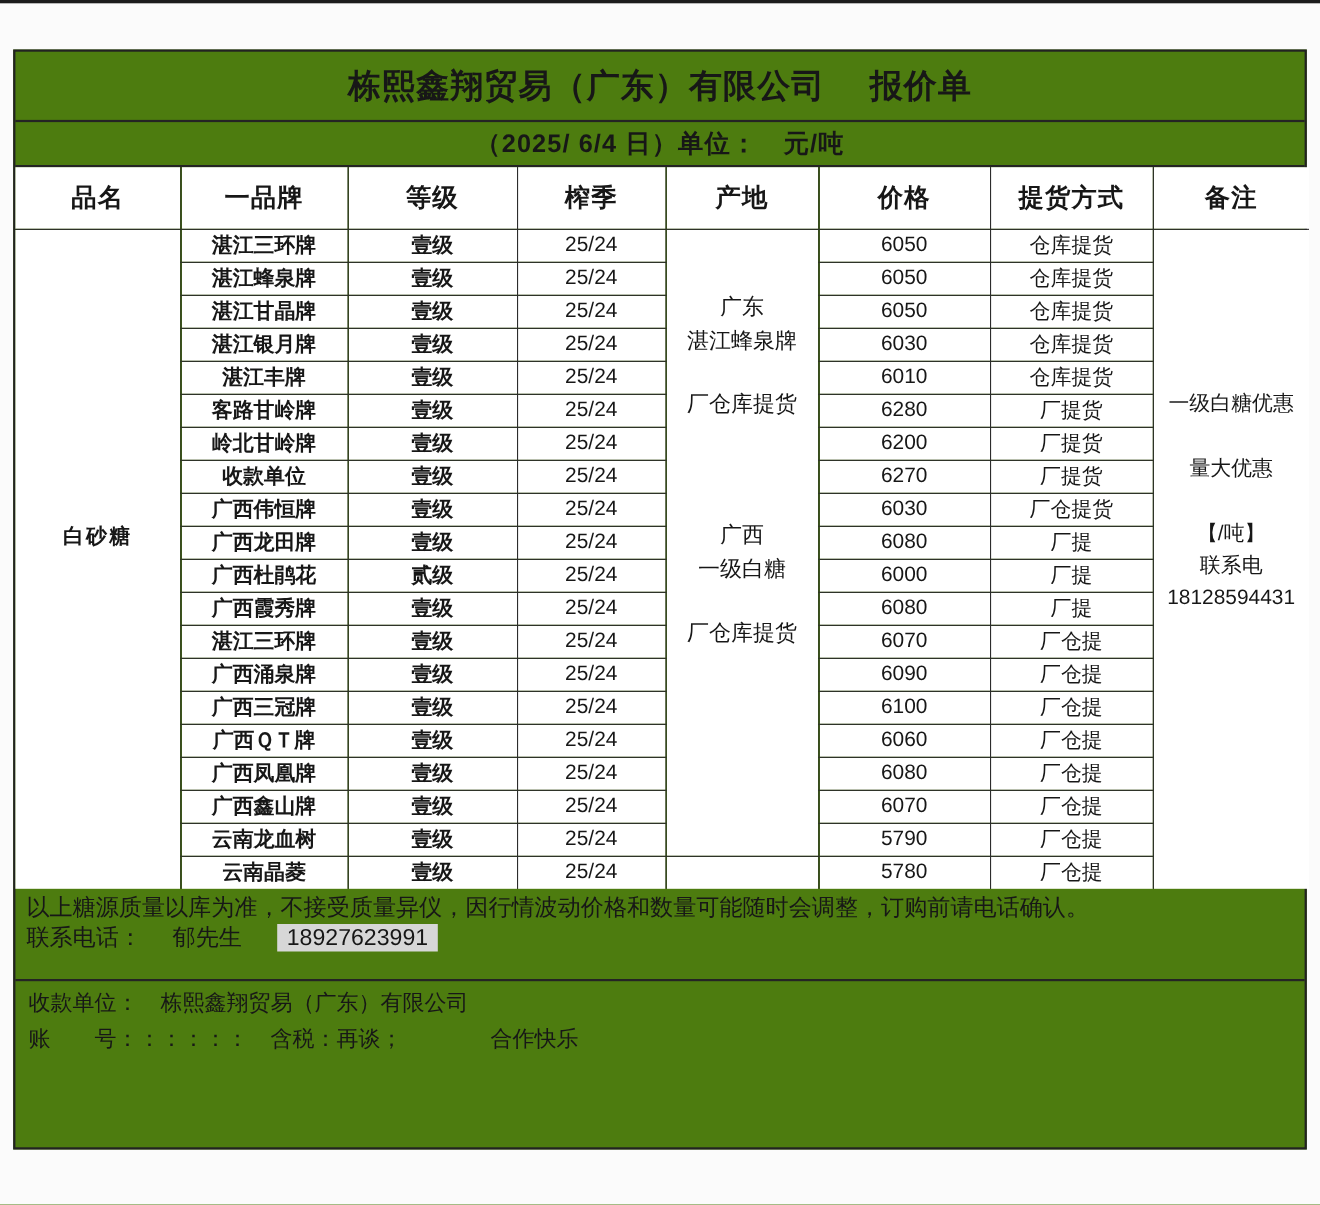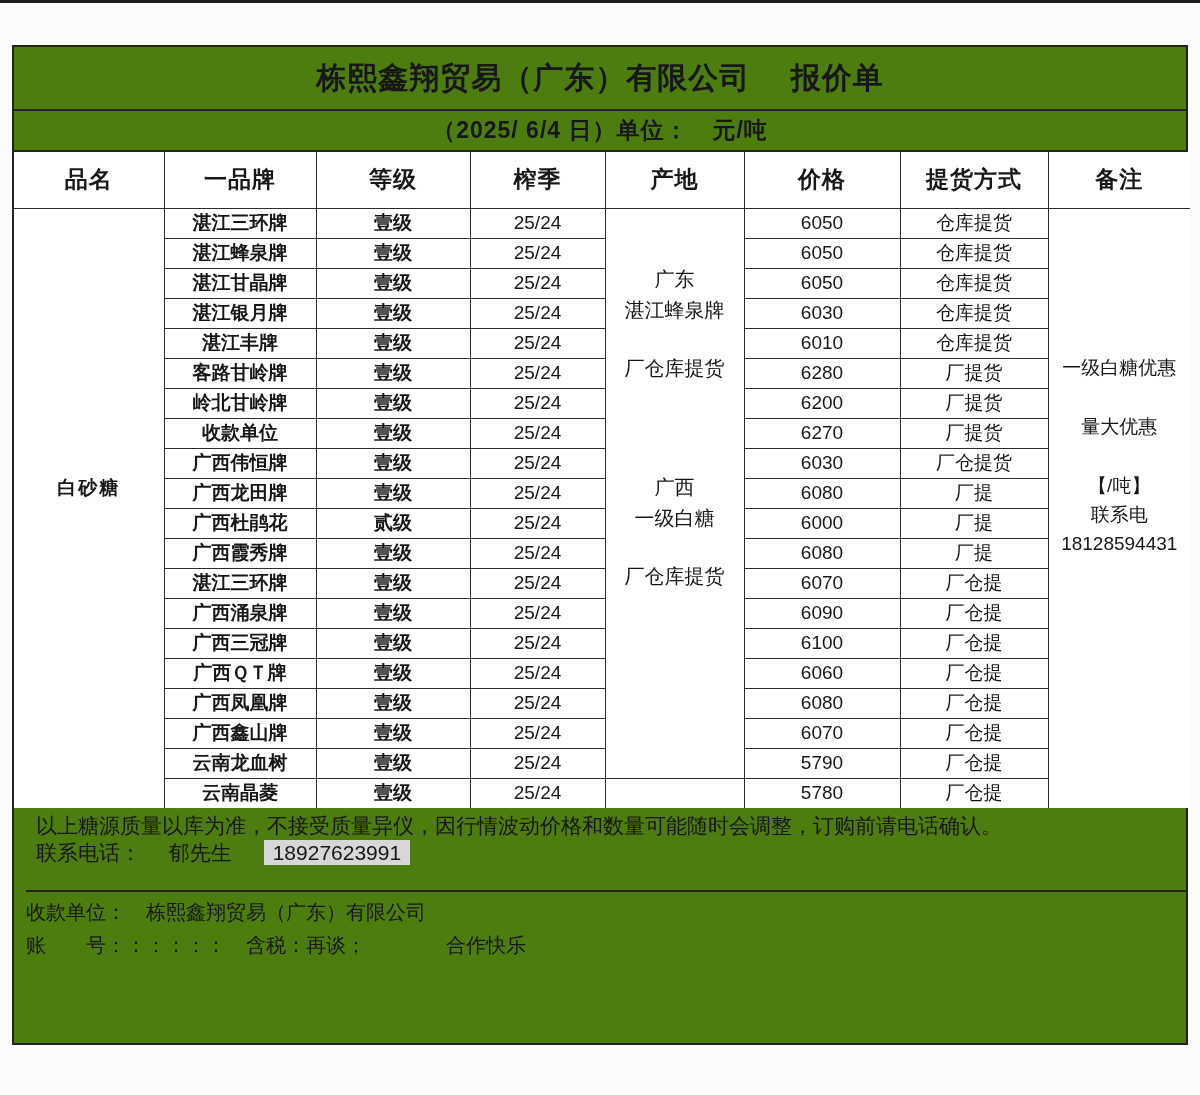--- a/index.html
+++ b/index.html
@@ -56,21 +56,21 @@
   .remark-block { padding-top:144px; line-height:29px; font-size:19px; }
   .rgap { height:30px; }
 
   .tip-row {
     height:30px; border-bottom:2px solid #242424;
     display:flex; align-items:center; padding-left:10px;
     font-weight:bold; font-style:italic; font-size:21px;
   }
   .notice {
     height:84px; border-bottom:2px solid #242424;
-    padding:4px 10px 0 10px; font-size:21px; line-height:27px;margin-left:12px;
+    padding:4px 10px 0 10px; font-size:21px; line-height:27px;
   }
   .notice-line2 { margin-top:0; }
   .phone-label { margin-right:22px; }
   .contact-name { margin-right:26px; }
   .phone-hl { background:#d7d7d7; padding:1px 9px; }
 
   .bank { height:151px; padding:4px 10px 0 12px; font-size:20px; line-height:33px; }
 </style>
 </head>
 <body>

